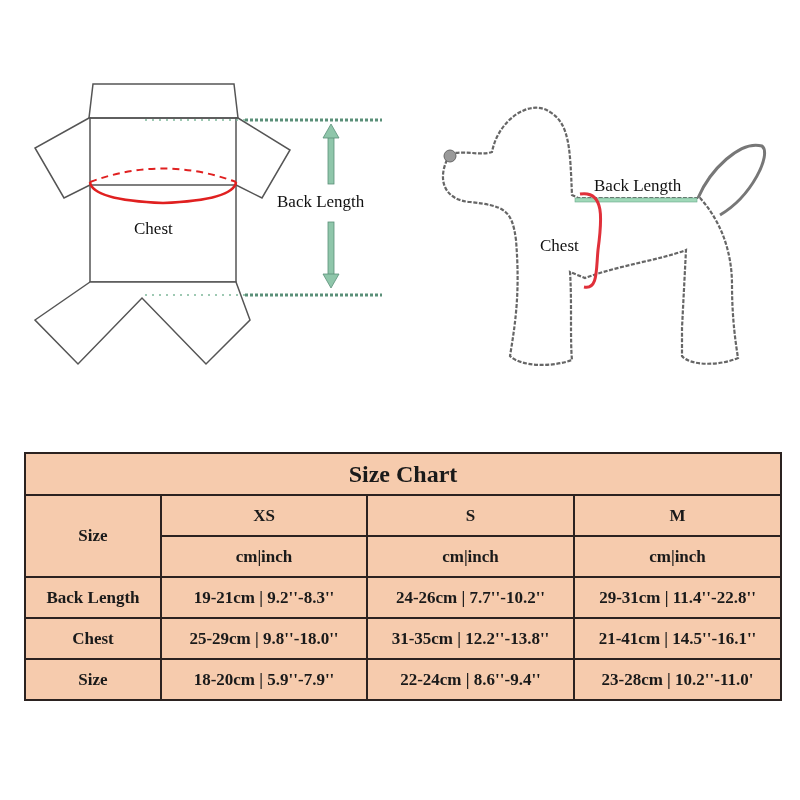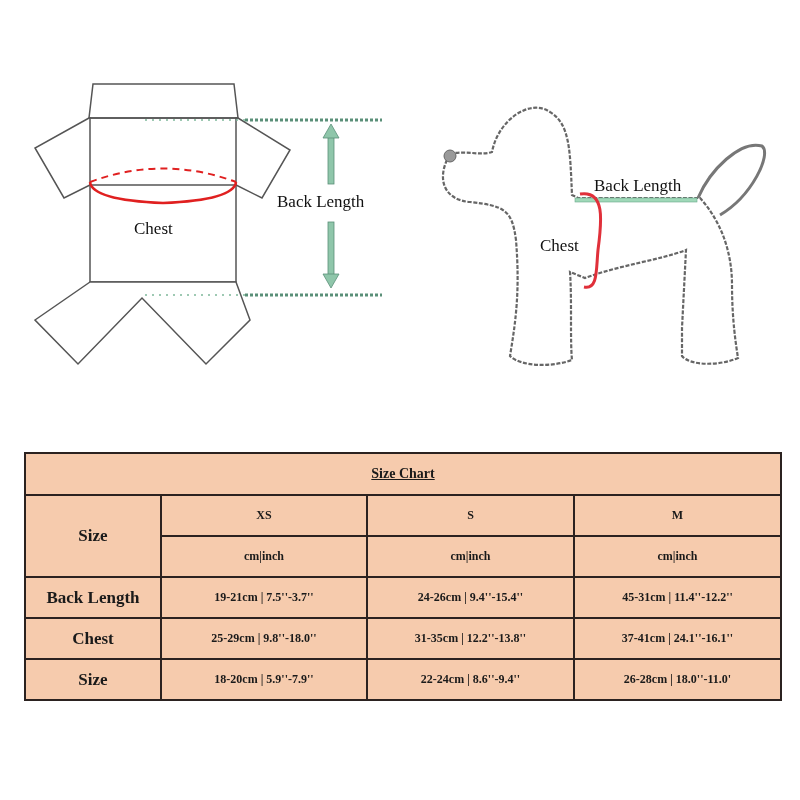--- a/index.html
+++ b/index.html
@@ -9,23 +9,23 @@
   .illus svg { display: block; }
   .label-text { font-family: "Liberation Serif", serif; fill: #111; }
   .size-table {
     position: absolute; left: 24px; top: 452px; width: 756px;
     border-collapse: collapse; background: #f6cbad;
     table-layout: fixed;
   }
   .size-table td {
     border: 2px solid #2b2220; text-align: center; vertical-align: middle;
     font-family: "Liberation Serif", serif; font-weight: bold; color: #1a1a1a;
-    font-size: 12px; padding: 0; height: 39px;
+    font-size: 17px; padding: 0; height: 39px;
   }
-  .size-table td.title { font-size: 14px; height: 40px; text-decoration: underline; }
+  .size-table td.title { font-size: 24px; height: 40px; }
   .size-table td.rowhead { font-size: 17px; margin-top: 44px; }
 </style>
 </head>
 <body>
 
 <div class="illus" style="left:20px; top:70px;">
   <svg width="380" height="300" viewBox="0 0 380 300">
 
     <polygon points="73,14 214,14 218,48 69,48" fill="#fff" stroke="#555" stroke-width="1.5"></polygon>
 
@@ -95,30 +95,30 @@
     <td>S</td>
     <td>M</td>
   </tr>
   <tr>
     <td>cm|inch</td>
     <td>cm|inch</td>
     <td>cm|inch</td>
   </tr>
   <tr>
     <td class="rowhead">Back Length</td>
-    <td>19-21cm | 7.5''-3.7''</td>
-    <td>24-26cm | 9.4''-15.4''</td>
-    <td>45-31cm | 11.4''-12.2''</td>
+    <td>19-21cm | 9.2''-8.3''</td>
+    <td>24-26cm | 7.7''-10.2''</td>
+    <td>29-31cm | 11.4''-22.8''</td>
   </tr>
   <tr>
     <td class="rowhead">Chest</td>
     <td>25-29cm | 9.8''-18.0''</td>
     <td>31-35cm | 12.2''-13.8''</td>
-    <td>37-41cm | 24.1''-16.1''</td>
+    <td>21-41cm | 14.5''-16.1''</td>
   </tr>
   <tr>
     <td class="rowhead">Size</td>
     <td>18-20cm | 5.9''-7.9''</td>
     <td>22-24cm | 8.6''-9.4''</td>
-    <td>26-28cm | 18.0''-11.0'</td>
+    <td>23-28cm | 10.2''-11.0'</td>
   </tr>
 </tbody>
   </table>
 
 </body></html>

